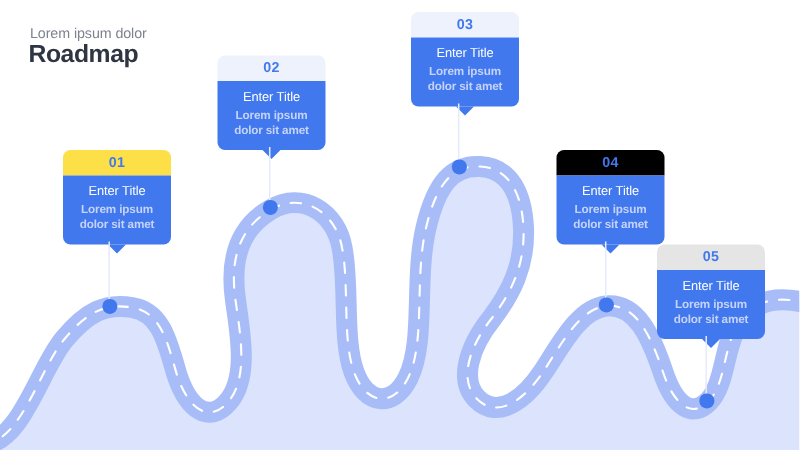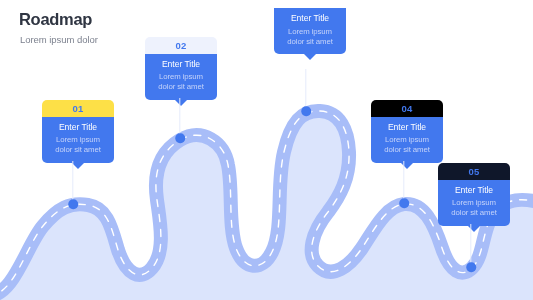--- a/index.html
+++ b/index.html
@@ -104,20 +104,21 @@
     color: #ffffff;
     line-height: 1;
     letter-spacing: -0.05px;
   }
   .card-desc {
     font-size: 7.8px;
     color: #c5d3fa;
     line-height: 1.32;
     margin-top: 4px;
     letter-spacing: -0.1px;
+    font-weight: bold;
   }
   .card-tail {
     position: absolute;
     left: 50%;
     bottom: -6px;
     transform: translateX(-50%);
     width: 0;
     height: 0;
     border-left: 6.5px solid transparent;
     border-right: 6.5px solid transparent;
@@ -139,22 +140,22 @@
 
       <path id="area-fill" fill="#dbe4fc" stroke="none" d="M -12 296 C 14 296 26 246 43 226 C 58 208 70 202 88 205 C 108 208 112 230 118 250 C 126 274 140 282 152 268 C 166 252 160 222 157 200 C 153 172 160 152 180 140 C 202 127 224 142 228 165 C 233 190 228 226 236 248 C 244 270 262 272 272 252 C 284 228 276 186 284 152 C 291 122 302 110 320 111 C 340 112 348 130 349 152 C 350 178 340 196 328 212 C 312 232 306 254 318 266 C 332 280 350 266 362 248 C 374 230 386 206 404 204 C 424 202 434 224 442 248 C 450 272 462 278 472 268 C 484 256 482 232 492 216 C 503 199 520 196 545 204 L 560 320 L -30 320 Z"></path>
 
       <path id="road-body" fill="none" stroke="#a8bdf8" stroke-width="14" stroke-linecap="round" stroke-linejoin="round" d="M -12 296 C 14 296 26 246 43 226 C 58 208 70 202 88 205 C 108 208 112 230 118 250 C 126 274 140 282 152 268 C 166 252 160 222 157 200 C 153 172 160 152 180 140 C 202 127 224 142 228 165 C 233 190 228 226 236 248 C 244 270 262 272 272 252 C 284 228 276 186 284 152 C 291 122 302 110 320 111 C 340 112 348 130 349 152 C 350 178 340 196 328 212 C 312 232 306 254 318 266 C 332 280 350 266 362 248 C 374 230 386 206 404 204 C 424 202 434 224 442 248 C 450 272 462 278 472 268 C 484 256 482 232 492 216 C 503 199 520 196 545 204"></path>
 
       <path id="road-dash" fill="none" stroke="#ffffff" stroke-width="1.4" stroke-linecap="round" stroke-dasharray="7 8" d="M -12 296 C 14 296 26 246 43 226 C 58 208 70 202 88 205 C 108 208 112 230 118 250 C 126 274 140 282 152 268 C 166 252 160 222 157 200 C 153 172 160 152 180 140 C 202 127 224 142 228 165 C 233 190 228 226 236 248 C 244 270 262 272 272 252 C 284 228 276 186 284 152 C 291 122 302 110 320 111 C 340 112 348 130 349 152 C 350 178 340 196 328 212 C 312 232 306 254 318 266 C 332 280 350 266 362 248 C 374 230 386 206 404 204 C 424 202 434 224 442 248 C 450 272 462 278 472 268 C 484 256 482 232 492 216 C 503 199 520 196 545 204"></path>
     </g>
   </svg>
 
   <div id="heading">
+    <div id="page-subtitle">Lorem ipsum dolor</div>
     <div id="page-title">Roadmap</div>
-    <div id="page-subtitle">Lorem ipsum dolor</div>
   </div>
 
   <div id="milestones-layer">
       <div class="milestone" style="left: 78px; top: 0px; width: 0px;">
         <div class="connector" style="top: 161px; height: 43px; background: rgb(230, 235, 251); left: -5px;"></div>
         <div class="dot" style="top: 204px; left: -5px; background: rgb(66, 120, 238);"></div>
         <div class="card" style="top: 100px;">
           <div class="card-head" style="background: #fde047; color: rgb(66, 120, 238);">01</div>
           <div class="card-body" style="background: rgb(66, 120, 238);">
             <div class="card-title">Enter Title</div>
@@ -172,20 +173,21 @@
             <div class="card-title">Enter Title</div>
             <div class="card-desc" style="color: rgb(197, 211, 250);">Lorem ipsum dolor sit amet</div>
             <div class="card-tail" style="border-top-color: rgb(66, 120, 238);"></div>
           </div>
         </div>
       </div>
       <div class="milestone" style="left: 310px; top: 0px; width: 0px;">
         <div class="connector" style="top: 69px; height: 42px; background: rgb(230, 235, 251); left: -4px;"></div>
         <div class="dot" style="top: 111px; left: -4px; background: rgb(66, 120, 238);"></div>
         <div class="card" style="top: 8px;">
+          <div class="card-head" style="background: rgb(238, 242, 253); color: rgb(66, 120, 238);">03</div>
           <div class="card-body" style="background: rgb(66, 120, 238);">
             <div class="card-title">Enter Title</div>
             <div class="card-desc" style="color: rgb(197, 211, 250);">Lorem ipsum dolor sit amet</div>
             <div class="card-tail" style="border-top-color: rgb(66, 120, 238);"></div>
           </div>
         </div>
       </div>
       <div class="milestone" style="left: 407px; top: 0px; width: 0px;">
         <div class="connector" style="top: 161px; height: 42px; background: rgb(230, 235, 251); left: -3px;"></div>
         <div class="dot" style="top: 203px; left: -3px; background: rgb(66, 120, 238);"></div>
@@ -195,21 +197,21 @@
             <div class="card-title">Enter Title</div>
             <div class="card-desc" style="color: rgb(197, 211, 250);">Lorem ipsum dolor sit amet</div>
             <div class="card-tail" style="border-top-color: rgb(66, 120, 238);"></div>
           </div>
         </div>
       </div>
       <div class="milestone" style="left: 474px; top: 0px; width: 0px;">
         <div class="connector" style="top: 224px; height: 43px; background: rgb(230, 235, 251); left: -3px;"></div>
         <div class="dot" style="top: 267px; left: -3px; background: rgb(66, 120, 238);"></div>
         <div class="card" style="top: 163px;">
-          <div class="card-head" style="background: #0f172a; color: rgb(66, 120, 238);">05</div>
+          <div class="card-head" style="background: #e5e5e5; color: rgb(66, 120, 238);">05</div>
           <div class="card-body" style="background: rgb(66, 120, 238);">
             <div class="card-title">Enter Title</div>
             <div class="card-desc" style="color: rgb(197, 211, 250);">Lorem ipsum dolor sit amet</div>
             <div class="card-tail" style="border-top-color: rgb(66, 120, 238);"></div>
           </div>
         </div>
       </div>
     </div>
 
 </div>

